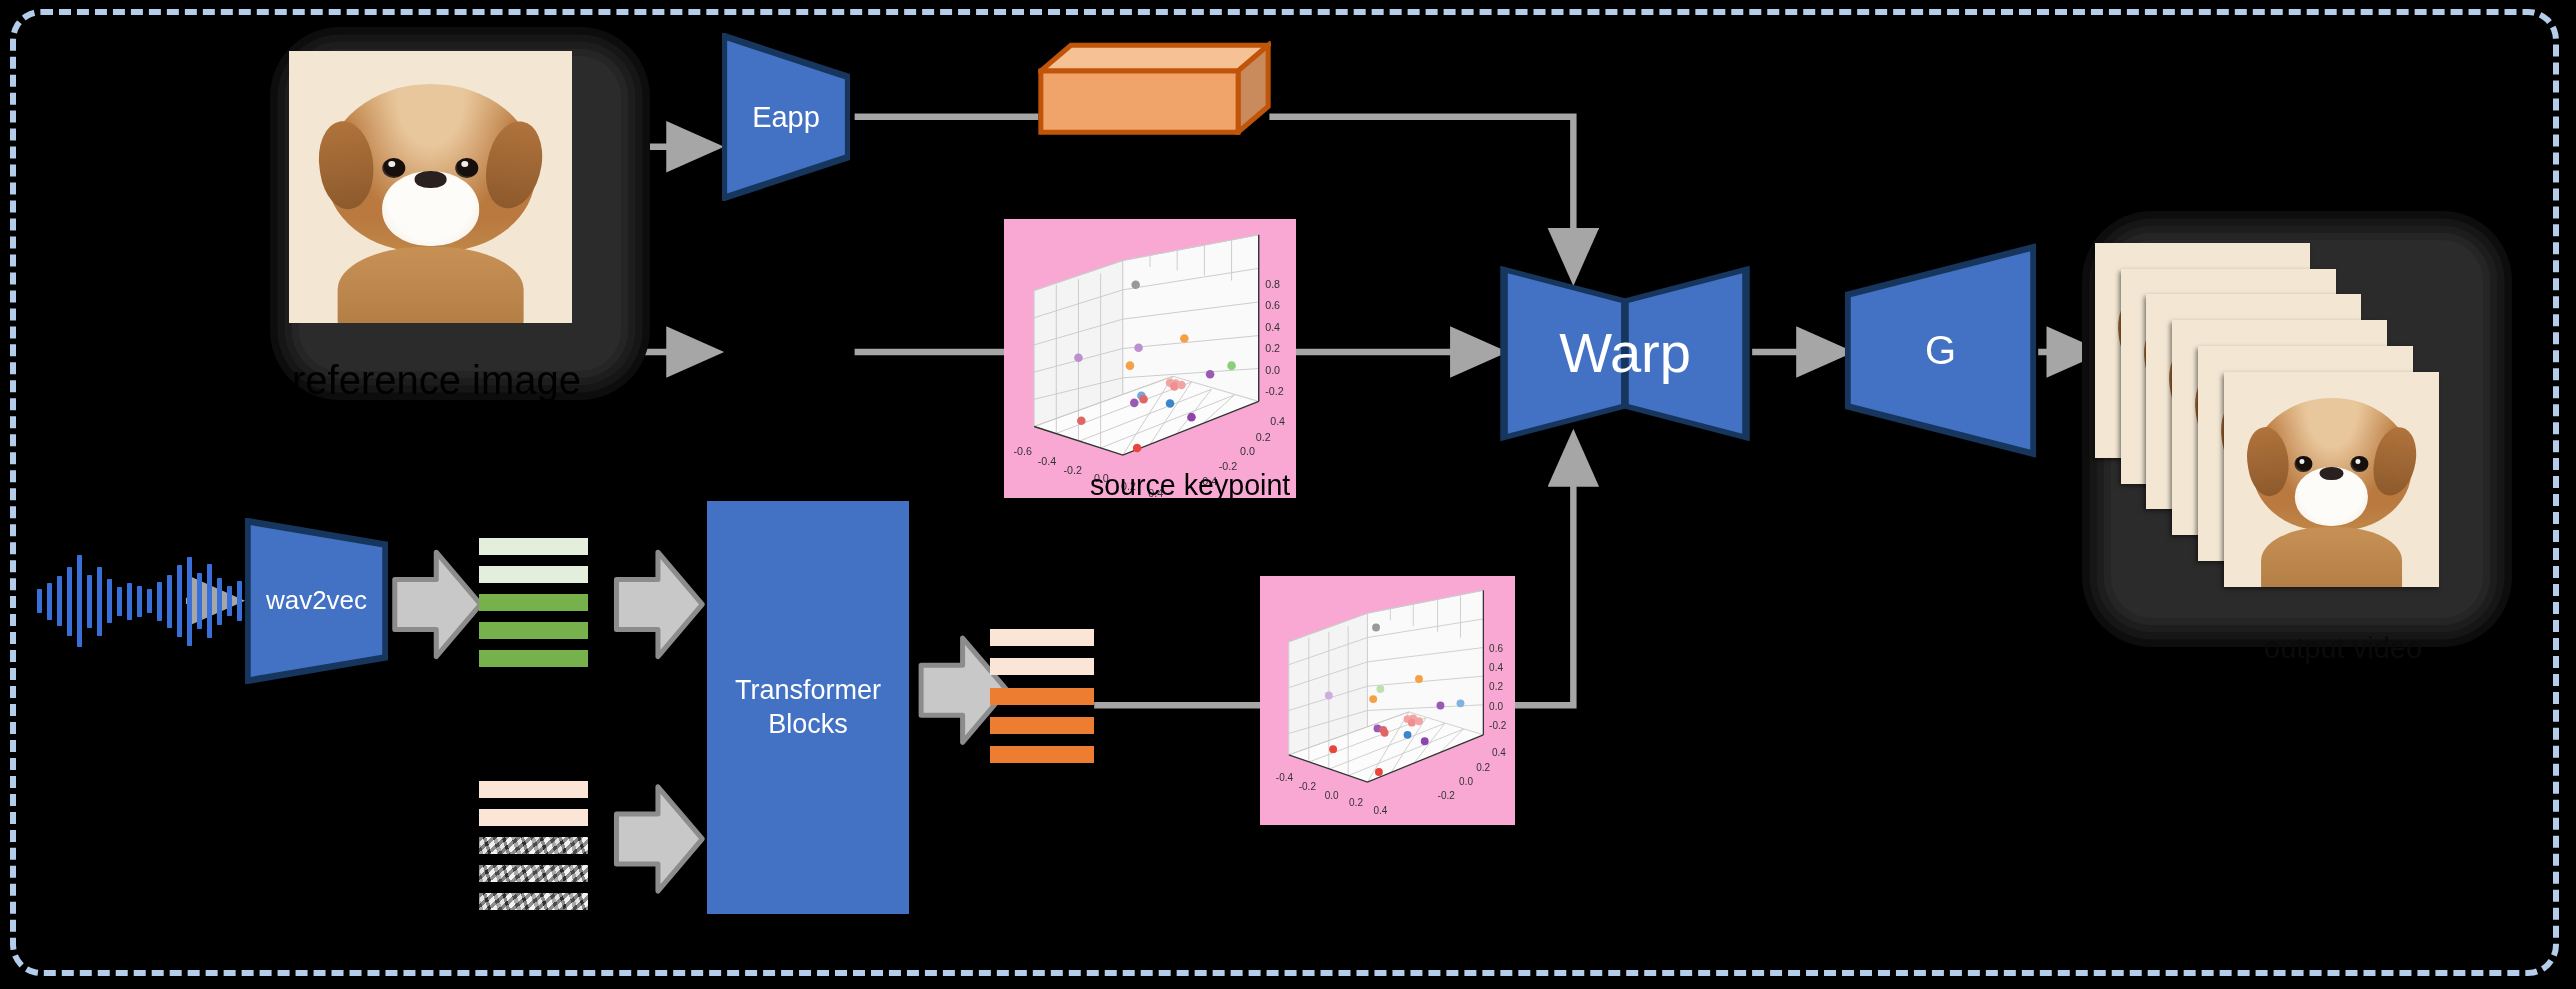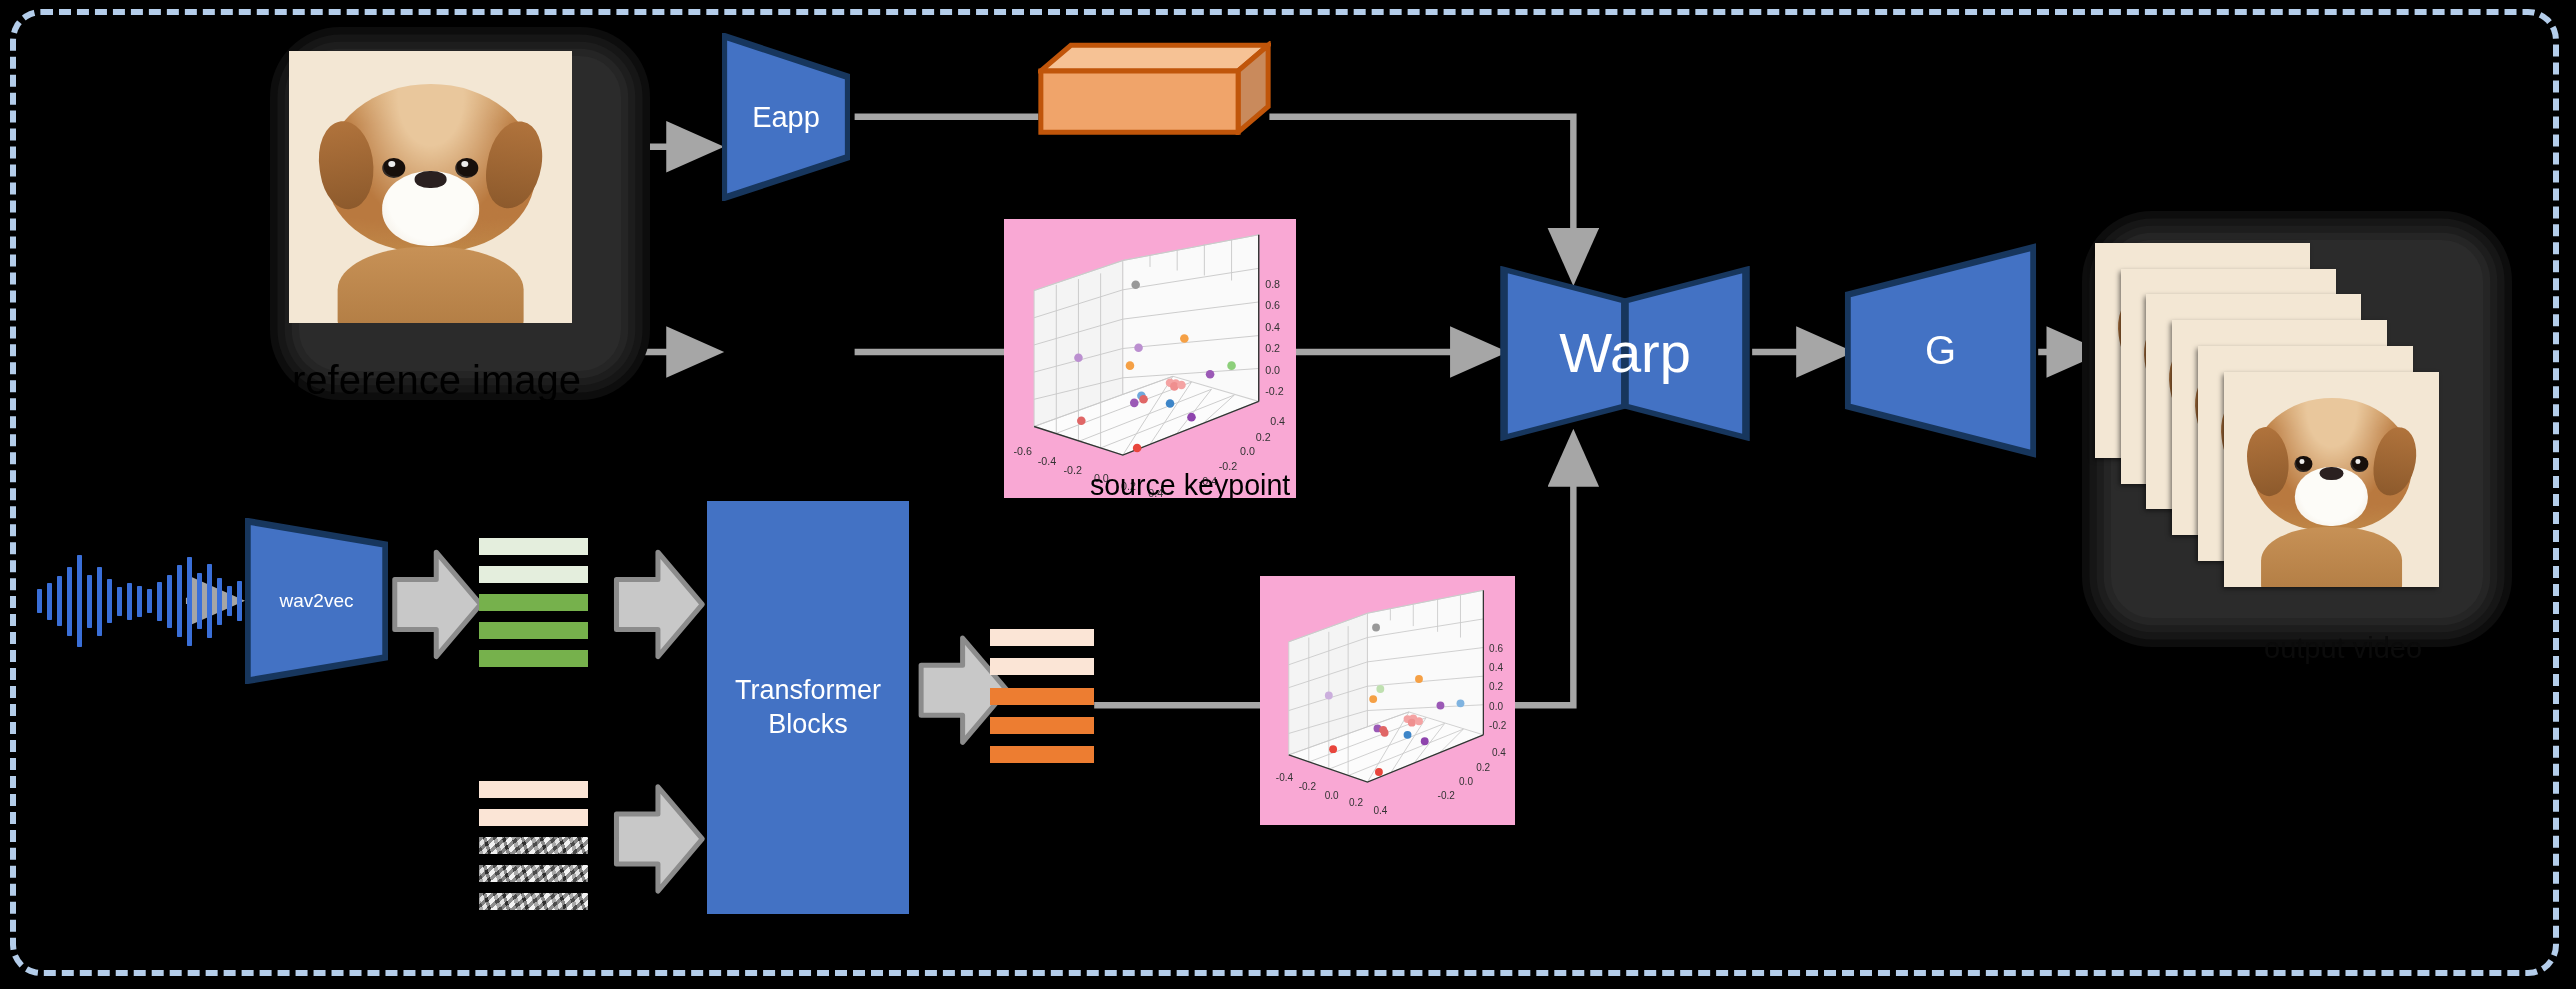--- a/index.html
+++ b/index.html
@@ -240,21 +240,21 @@
       <i style="height: 72px; background: rgb(58, 111, 216);"></i>
       <i style="height: 89px; background: rgb(58, 111, 216);"></i>
       <i style="height: 56px; background: rgb(58, 111, 216);"></i>
       <i style="height: 74px; background: rgb(58, 111, 216);"></i>
       <i style="height: 47px; background: rgb(58, 111, 216);"></i>
       <i style="height: 30px; background: rgb(58, 111, 216);"></i>
       <i style="height: 40px; background: rgb(58, 111, 216);"></i>
       <i style="height: 27px; background: rgb(58, 111, 216);"></i>
     </div>
 
-  <div class="trap" style="left:245px;top:518px;width:143px;height:166px;font-size:19px;">
+  <div class="trap" style="left:245px;top:518px;width:143px;height:166px;font-size:26px;">
     <svg viewBox="0 0 100 100" preserveAspectRatio="none">
       <polygon points="2,2 98,16 98,84 2,98" fill="#4372c4" stroke="#17365d" stroke-width="4"></polygon>
     </svg>
     <span class="lbl">wav2vec</span>
   </div>
 
   <div class="bars" style="left:479px;top:538px;width:109px;height:129px;justify-content:space-between;">
       <span style="height: 17px; background: rgb(228, 238, 221);"></span>
       <span style="height: 17px; background: rgb(228, 238, 221);"></span>
       <span style="height: 17px; background: rgb(118, 177, 76);"></span>

